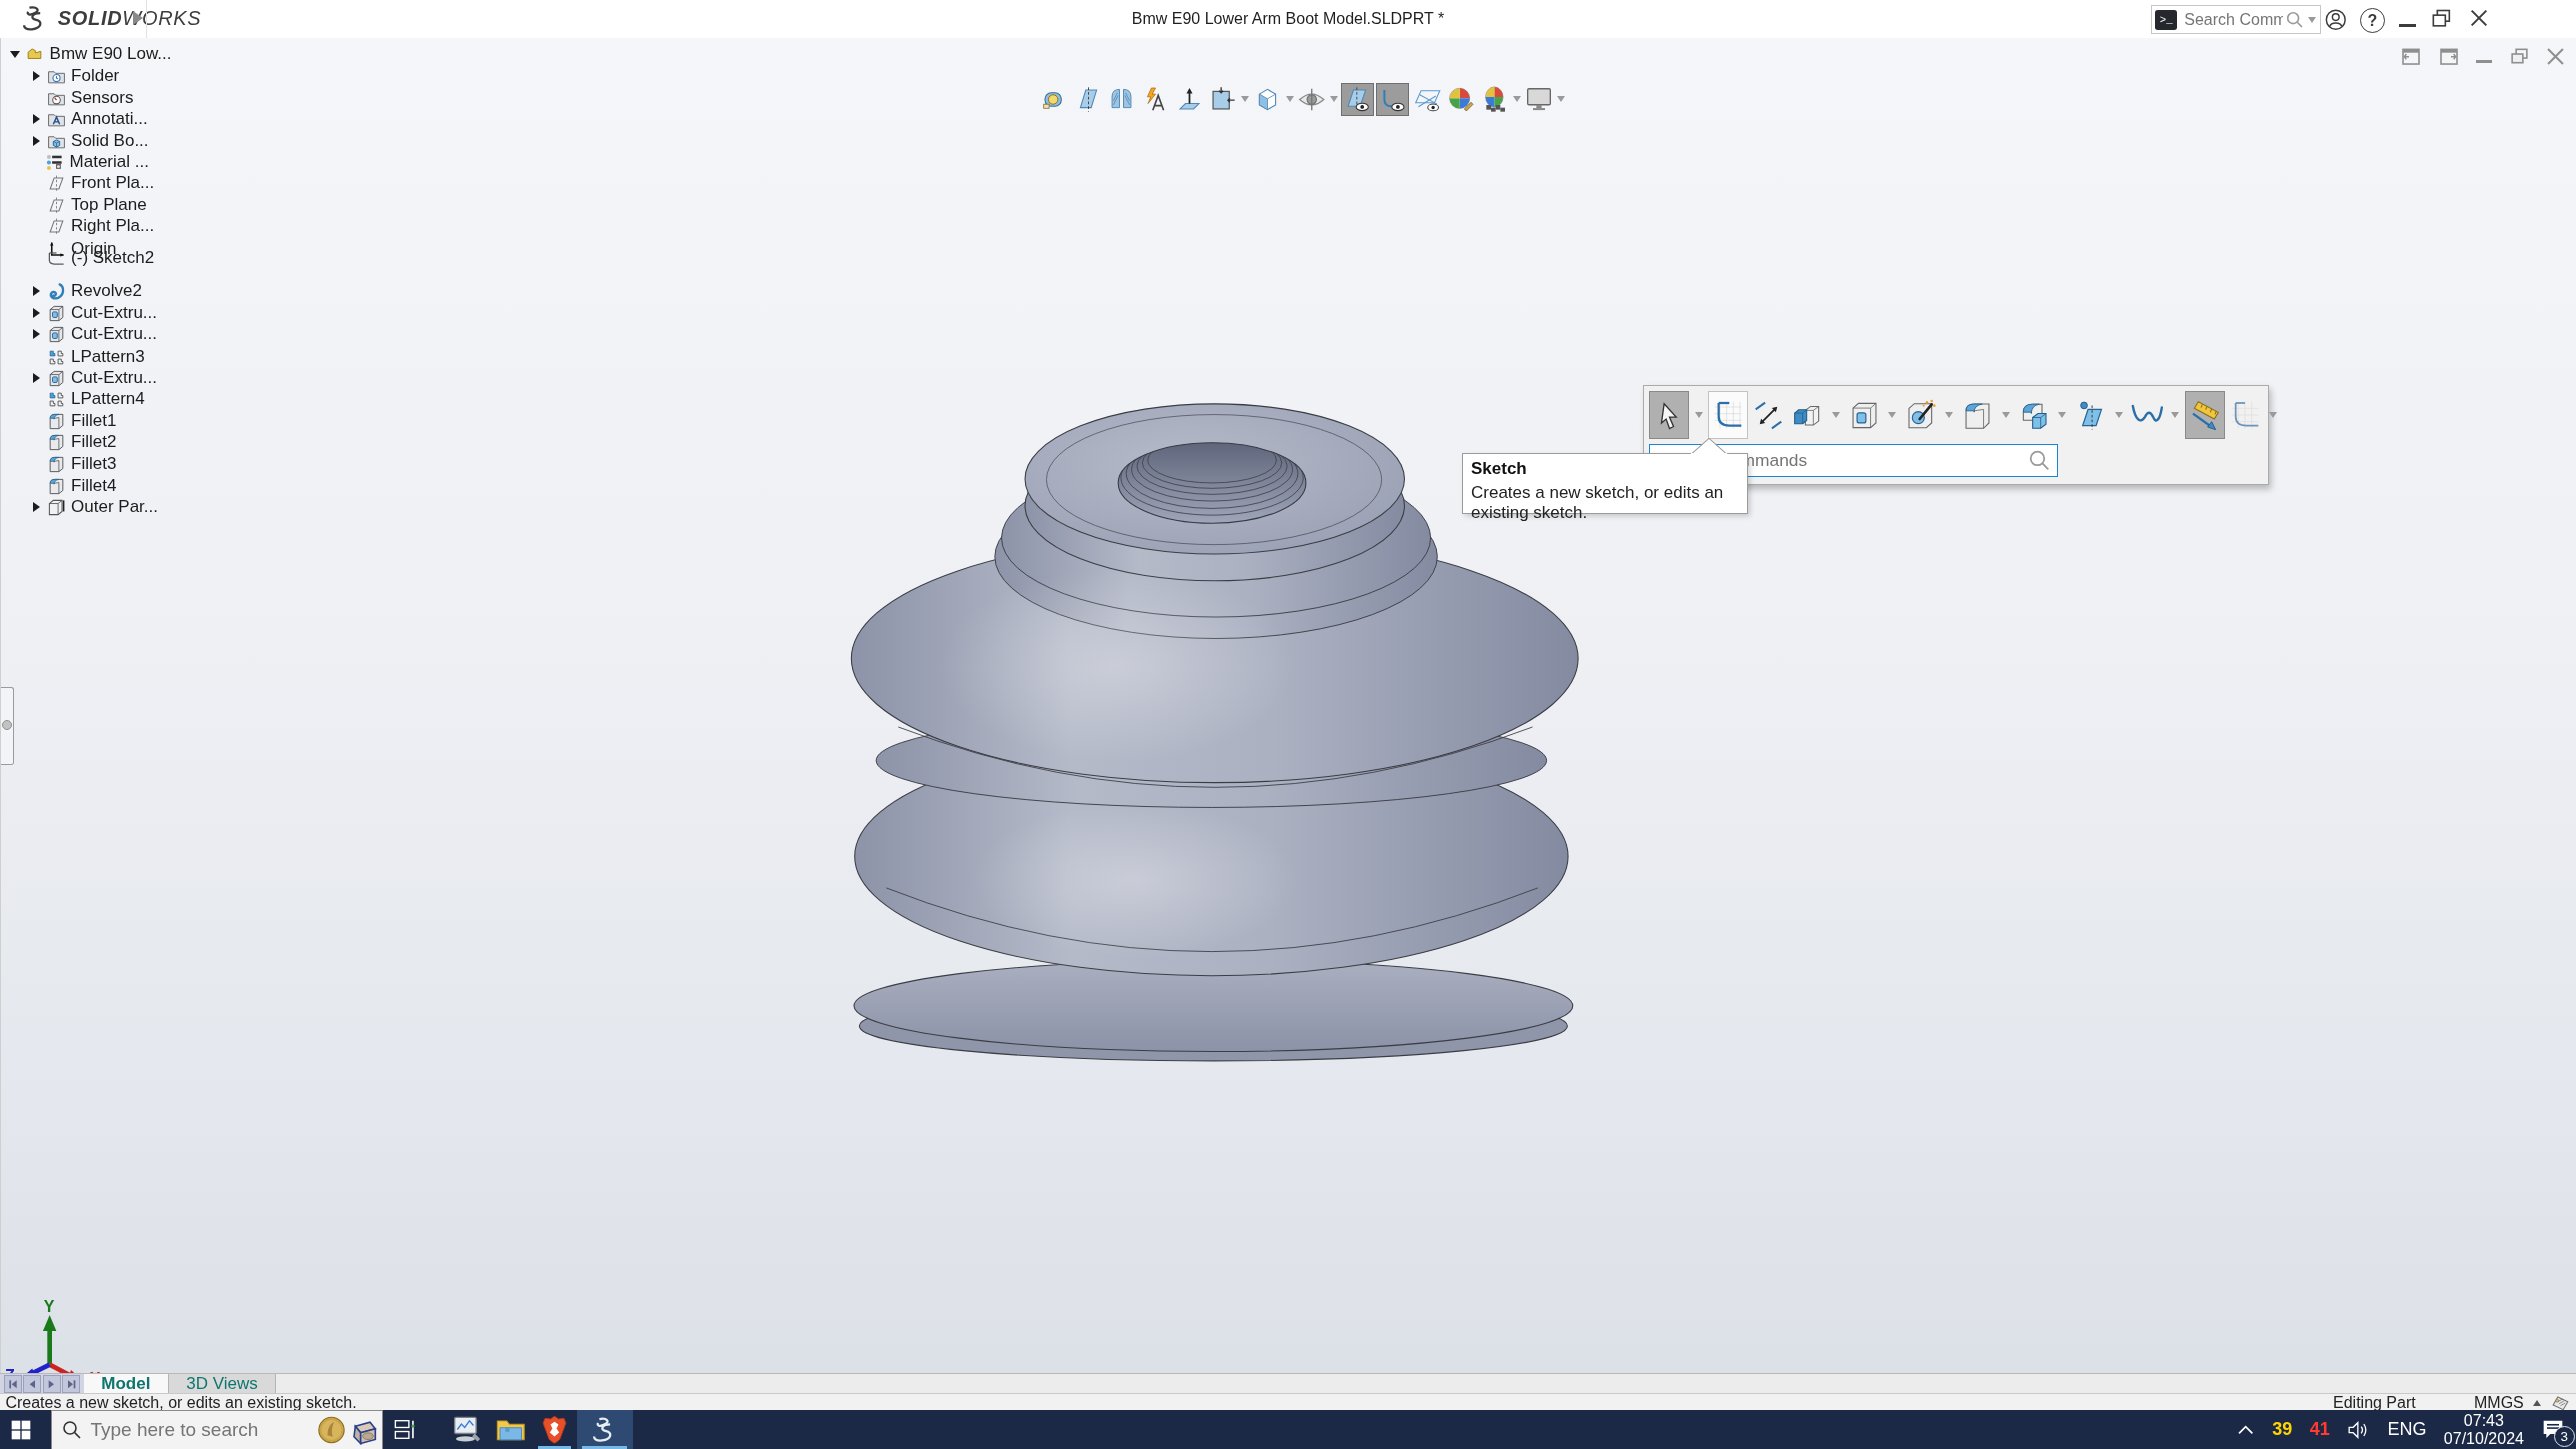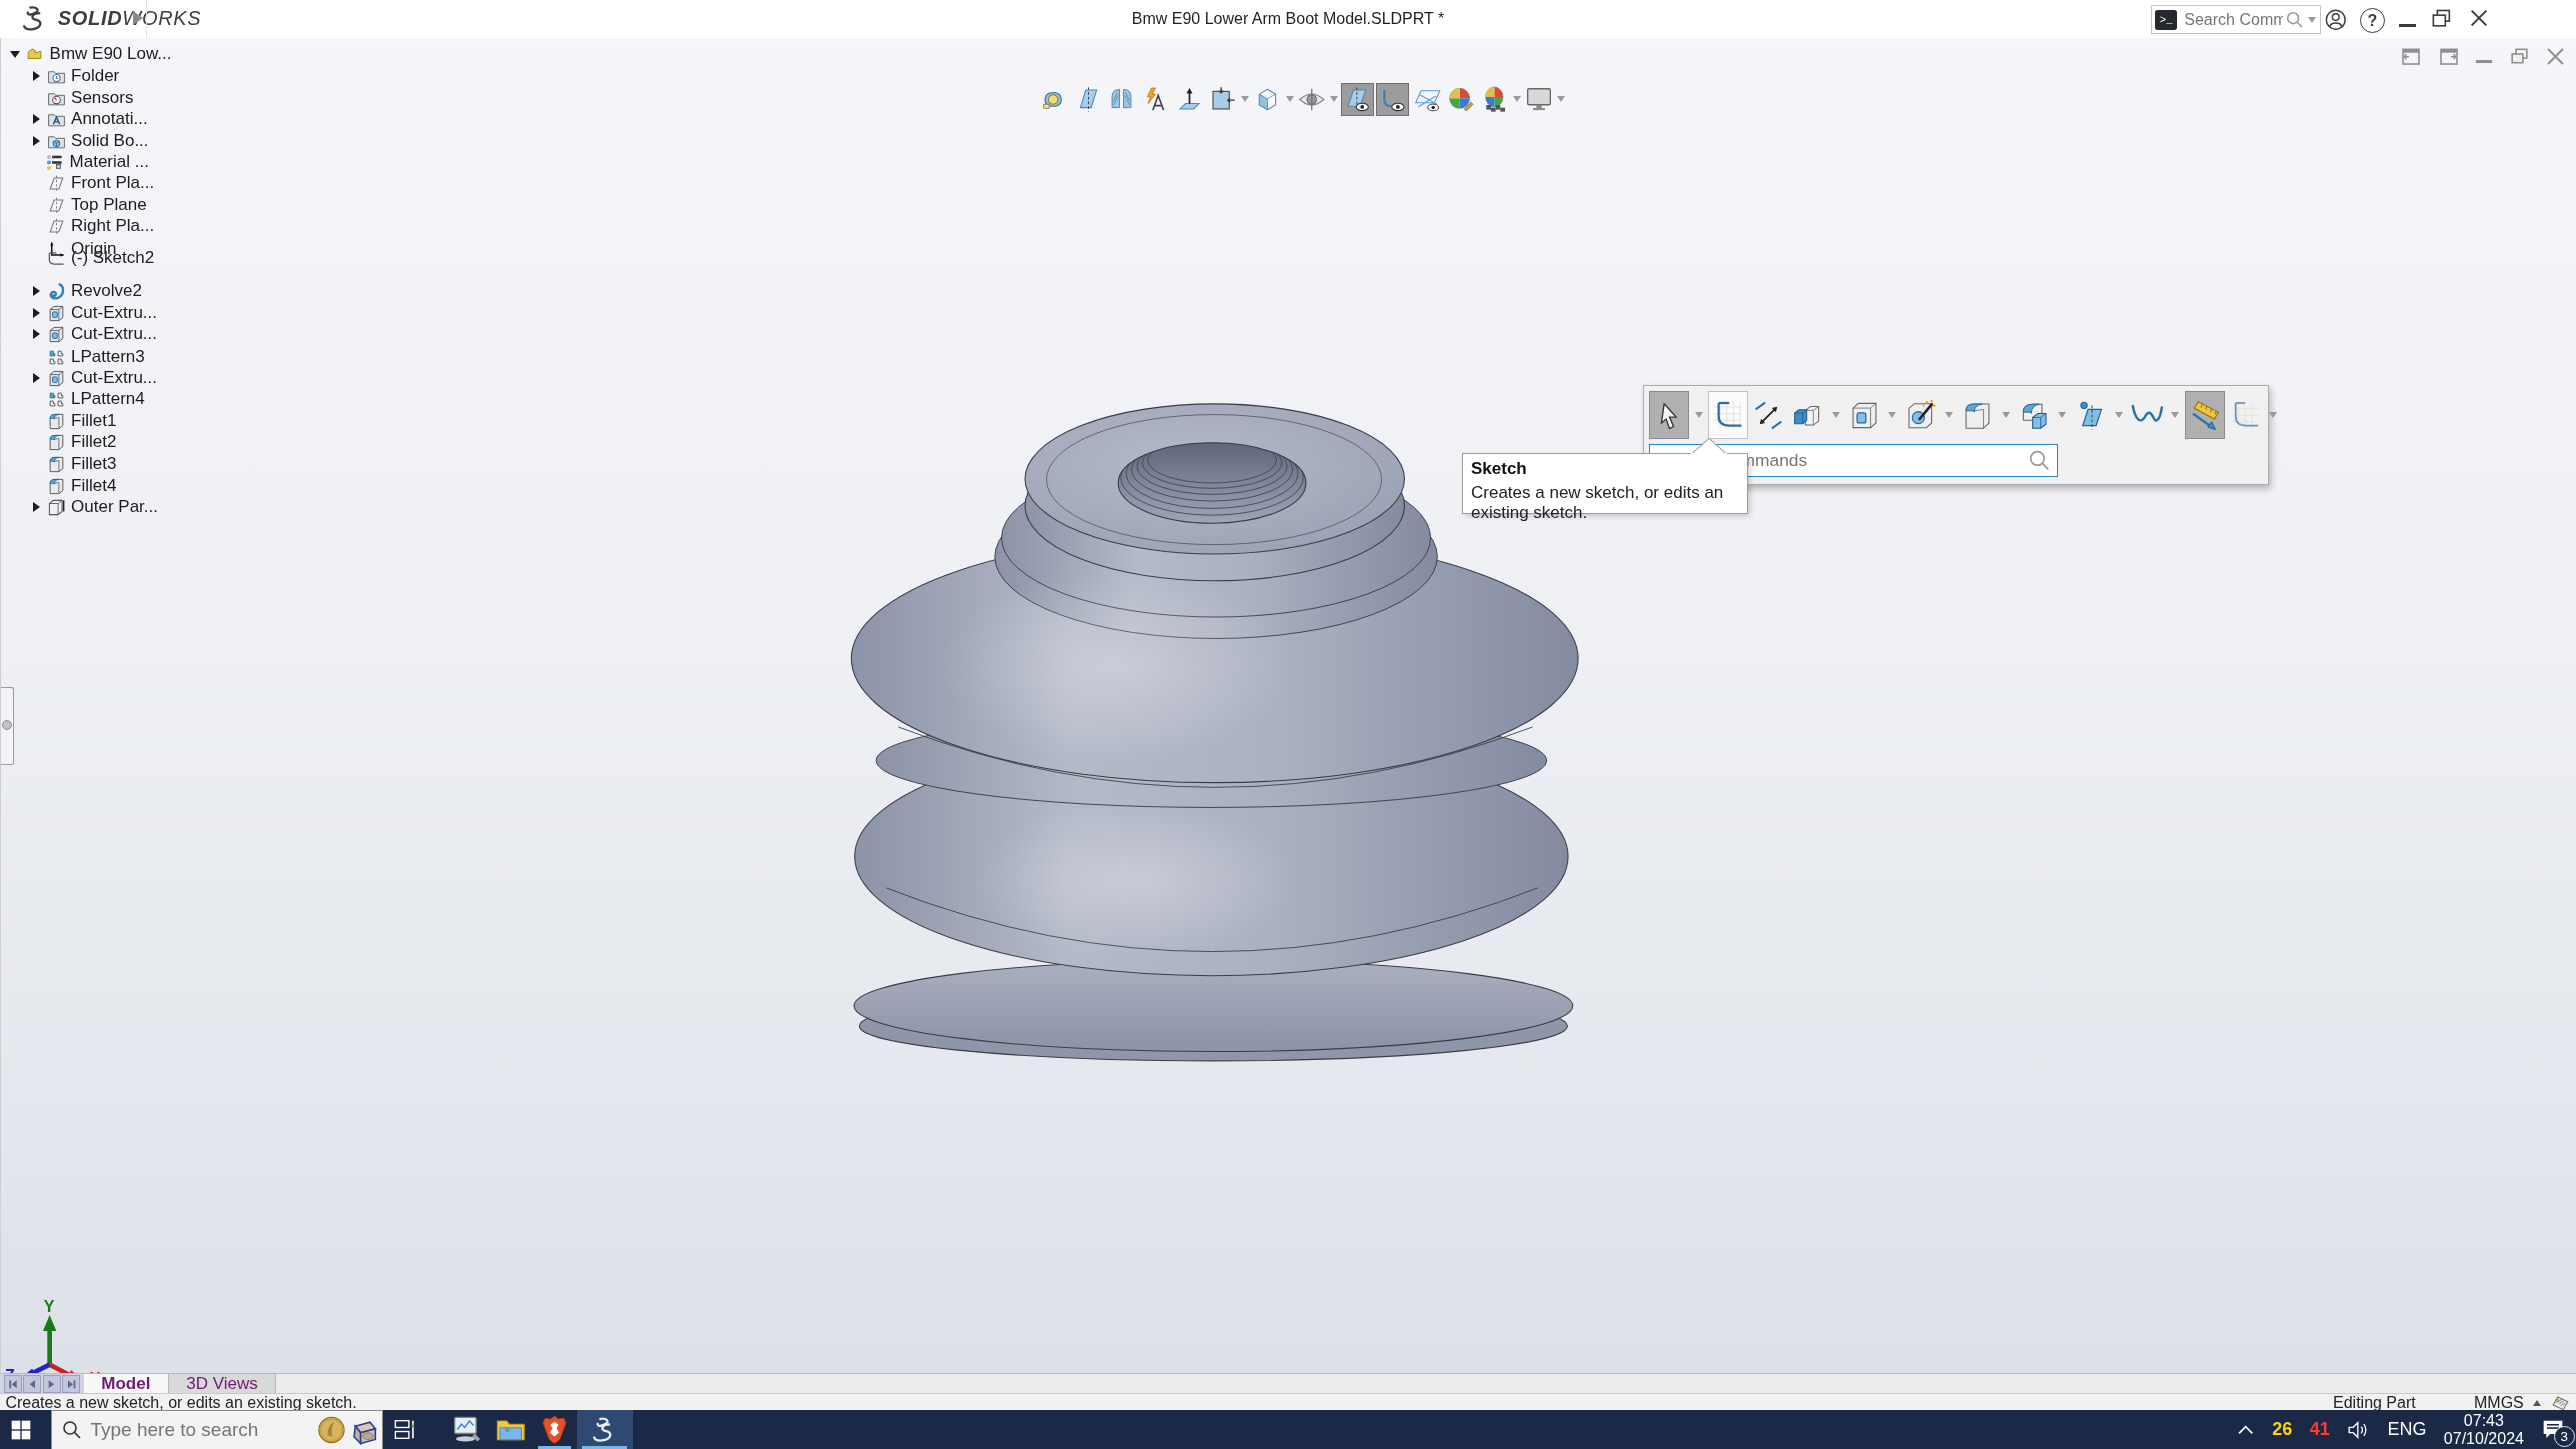--- a/index.html
+++ b/index.html
@@ -52,21 +52,21 @@
   
   #panetab{left:0px;top:649px;width:12px;height:76px;background:#f3f4f7;border:0.7px solid #9b9b9b;border-left:none;border-radius:0 2.7px 2.7px 0;}
   #panetab .knob{position:absolute;left:1.3px;top:32px;width:8px;height:8px;border-radius:50%;background:#c2c2c2;border:0.7px solid #8f8f8f;}
   
   #triad{left:6.7px;top:1265px;width:94px;height:87px;}
   .triad-lbl{position:absolute;font-size:16px;font-weight:bold;}
   
   #tabbar{left:0;top:1373px;width:2576px;height:20px;background:#ececec;border-top:0.7px solid #b8b8b8;display:flex;align-items:stretch;}
   .navbtns{display:flex;align-items:center;gap:1.3px;padding:1.3px 4px;background:#d2d4e2;}
   .navbtn{width:16px;height:16px;background:#c3c7dc;border:0.7px solid #9aa0bd;display:flex;align-items:center;justify-content:center;}
-  .tab{display:flex;align-items:center;padding:0 17.4px;font-size:17px;color:#701a75;background:#d9d9d9;border-right:0.7px solid #b5b5b5;}
+  .tab{display:flex;align-items:center;padding:0 17.4px;font-size:17px;color:#0f766e;background:#d9d9d9;border-right:0.7px solid #b5b5b5;}
   .tab.active{background:#f8f8f8;font-weight:bold;}
   
   #statusbar{left:0;top:1393px;width:2576px;height:17.4px;background:#f1f1f1;border-top:0.7px solid #c9c9c9;font-size:16px;color:#222;}
   #statusbar .msg{position:absolute;left:5.4px;top:0px;}
   #statusbar .mode{position:absolute;left:2333px;top:0px;}
   #statusbar .units{position:absolute;left:2474px;top:0px;display:flex;gap:9.4px;align-items:center;}
   .caret-u{width:0;height:0;border-left:4.7px solid transparent;border-right:4.7px solid transparent;border-bottom:6px solid #555;}
   
   #taskbar{left:0;top:1410px;width:2576px;height:39px;background:#1b2947;display:flex;align-items:center;color:#fff;}
   #tb-search{margin-left:9.4px;width:330px;height:38px;background:#f3f3f3;border:0.7px solid #8a8a8a;display:flex;align-items:center;color:#3f3f3f;}
@@ -810,21 +810,21 @@
       <svg width="29.5" height="29.5" viewBox="0 0 44 44">
           <path d="M14 6 C26 4 30 10 22 14 C14 18 10 16 12 12" fill="none" stroke="#e8eef6" stroke-width="3.4"></path>
           <path d="M30 14 C18 14 14 22 24 24 C34 26 32 36 18 38 C10 39 6 36 6 32" fill="none" stroke="#e8eef6" stroke-width="3.4"></path>
         </svg>
       <div class="runline"></div>
     </div>
     <div id="tray">
       <svg width="17.4" height="12" viewBox="0 0 26 18">
           <path d="M3 14 L13 4 L23 14" fill="none" stroke="#fff" stroke-width="2.6"></path>
         </svg>
-      <span class="temp" style="color:#ffd400;">26</span>
+      <span class="temp" style="color:#ffd400;">39</span>
       <span class="temp" style="color:#ff3b30;">41</span>
       <svg width="23" height="20" viewBox="0 0 34 30">
           <path d="M3 11 L9 11 L16 4 L16 26 L9 19 L3 19 Z" fill="none" stroke="#fff" stroke-width="2"></path>
           <path d="M21 10 Q25 15 21 20 M25 6 Q31 15 25 24" fill="none" stroke="#fff" stroke-width="2"></path>
         </svg>
       <span class="traytxt">ENG</span>
       <div id="clock">
         <div>07:43</div>
         <div>07/10/2024</div>
       </div>

